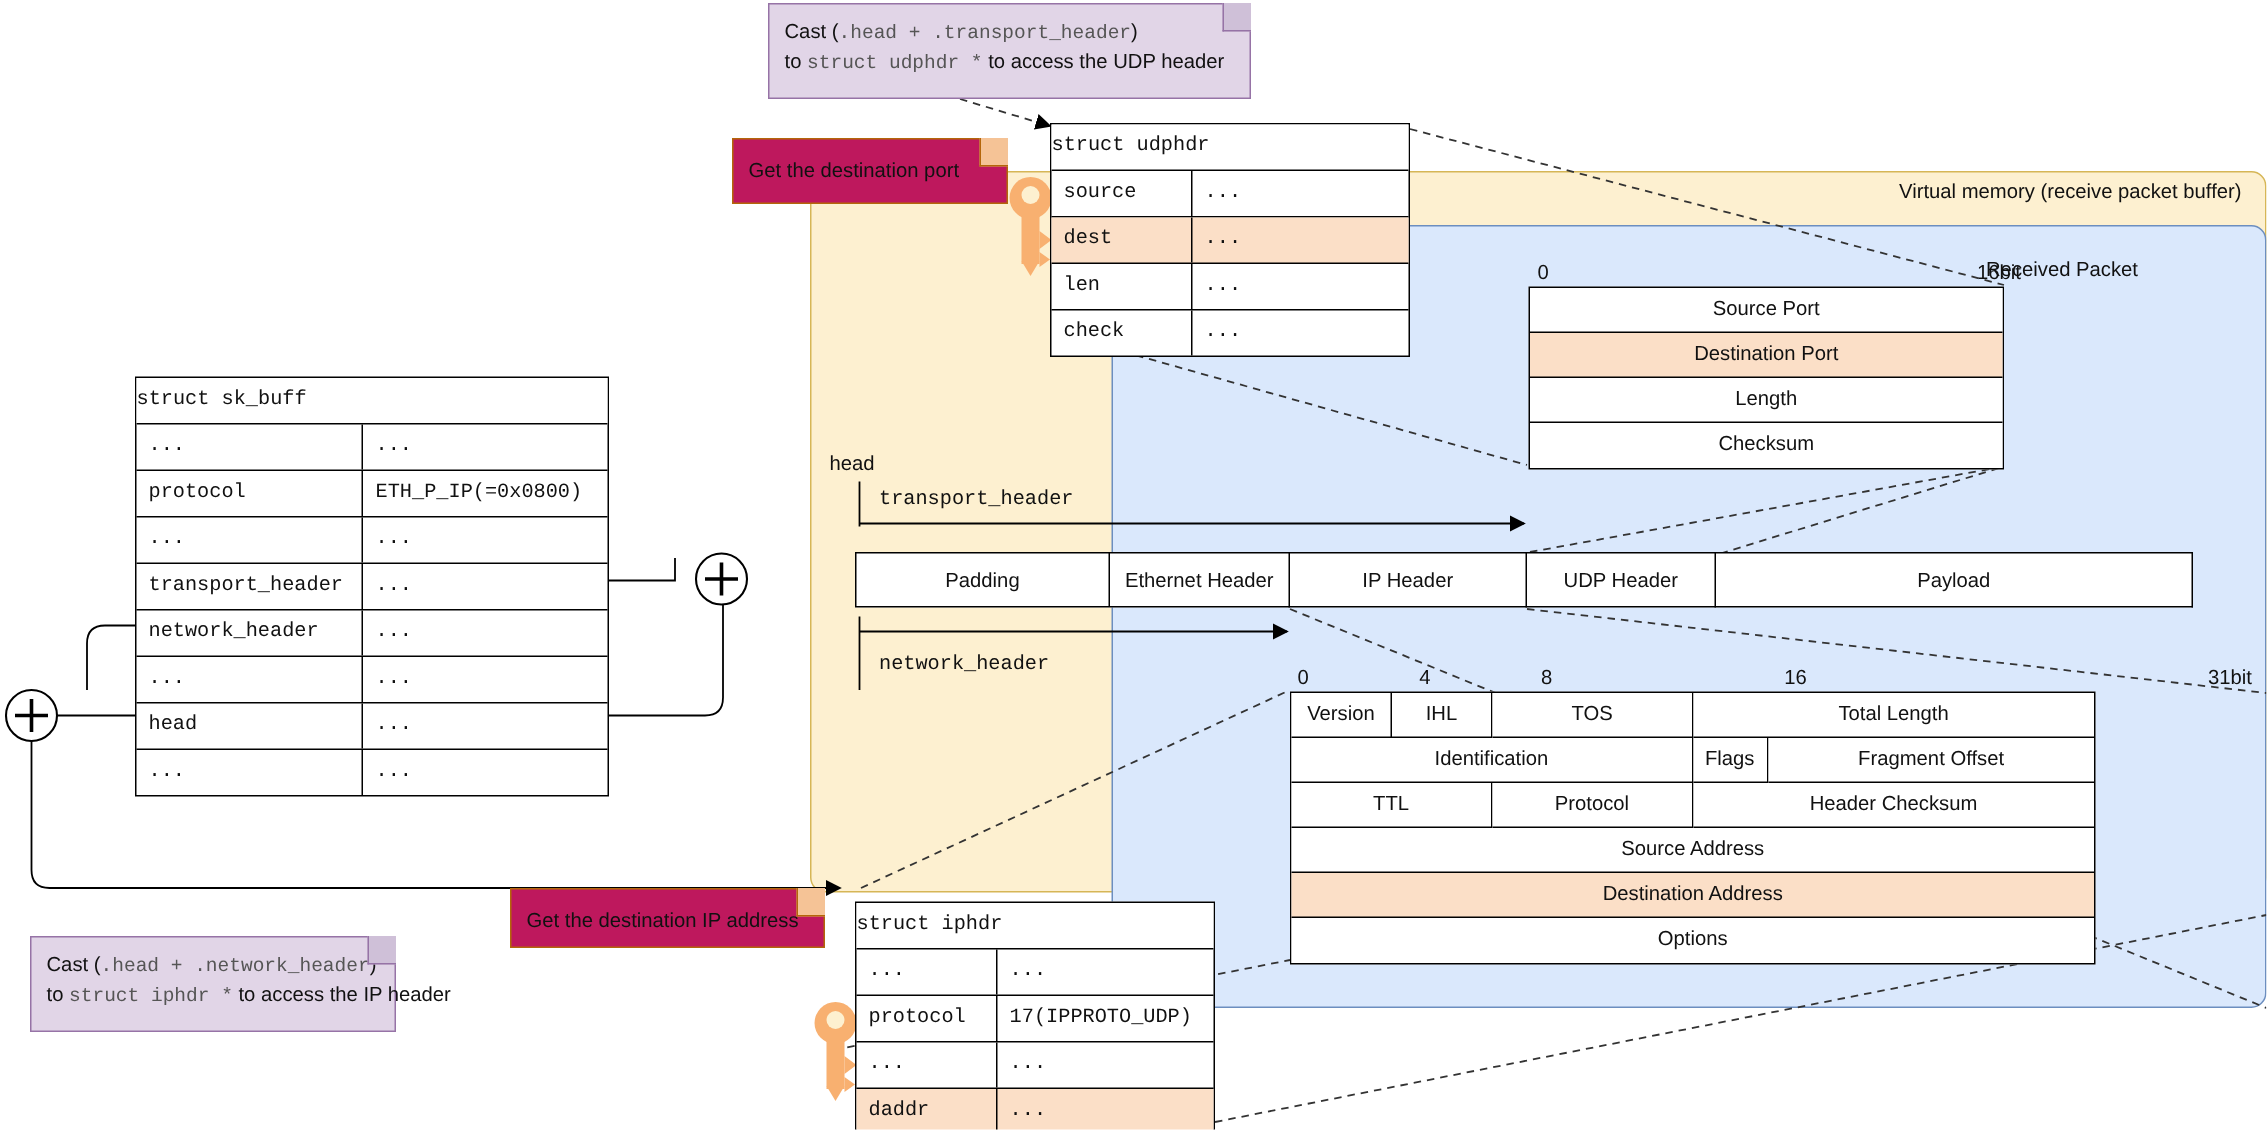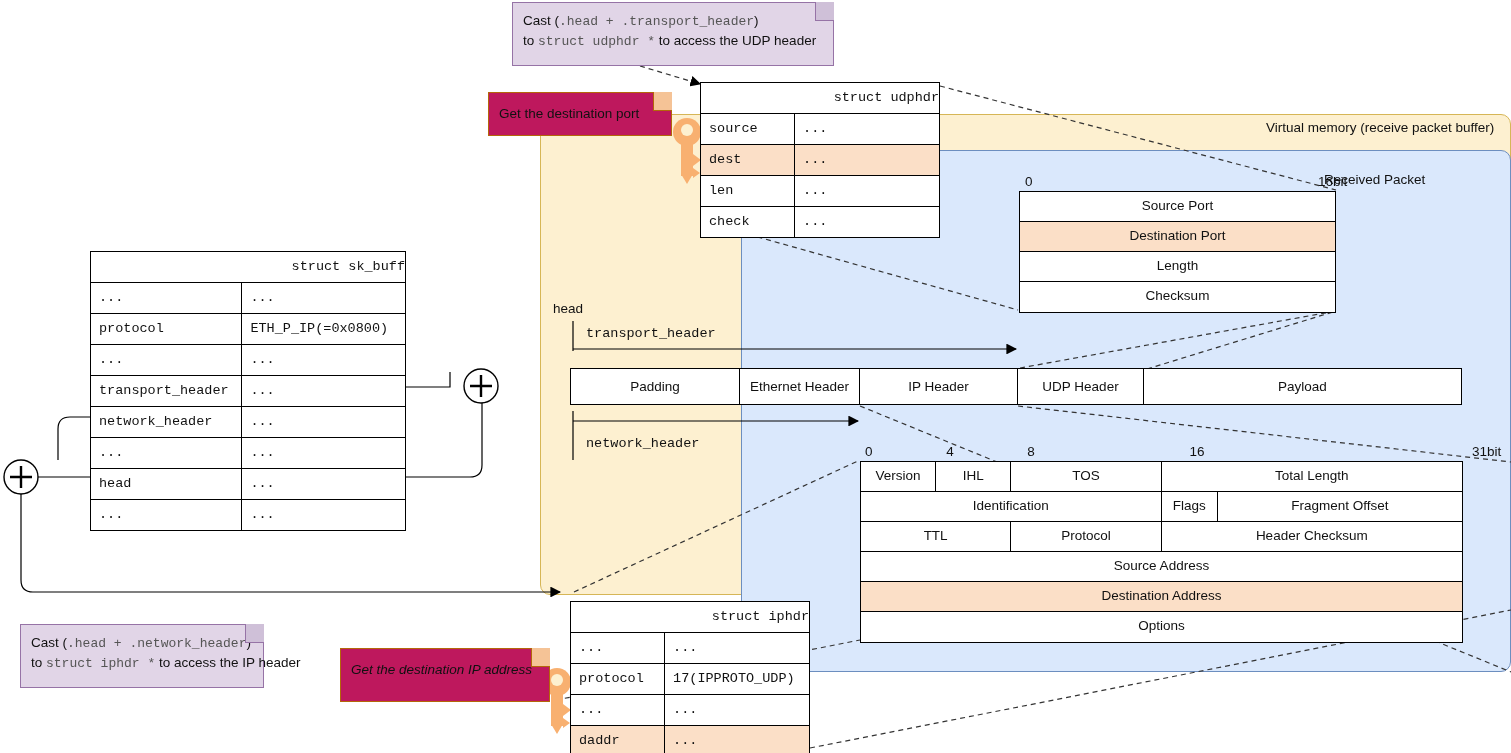--- a/index.html
+++ b/index.html
@@ -7,21 +7,21 @@
        font-family:"Liberation Sans",sans-serif;color:#111;}
 
   
   .region{position:absolute;box-sizing:border-box;border-radius:10px;}
   #vm-region{background:#fdf0d0;border:1px solid #d6b656;}
   #pkt-region{background:#dae8fc;border:1px solid #6c8ebf;}
   .region-label{position:absolute;font-size:13.5px;color:#111;white-space:nowrap;}
 
   
   .struct{position:absolute;background:#fff;border:1px solid #000;box-sizing:border-box;}
-  .struct .hdr{height:30px;line-height:30px;text-align:right;
+  .struct .hdr{height:30px;line-height:30px;text-align:left;
        font-family:"Liberation Mono","DejaVu Sans Mono",monospace;font-size:13.5px;
        border-bottom:1px solid #000;background:#fff;}
   .struct .row{display:flex;height:30px;border-bottom:1px solid #000;}
   .struct .row:last-child{border-bottom:none;}
   .struct .row.hl{background:#fbdfc7;}
   .struct .c1,.struct .c2{font-family:"Liberation Mono","DejaVu Sans Mono",monospace;
        font-size:13.5px;line-height:30px;padding-left:8px;overflow:hidden;white-space:nowrap;}
   .struct .c1{border-right:1px solid #000;}
 
   
@@ -161,21 +161,21 @@
   <div>
     <span>to </span><span class="mono">struct iphdr *</span><span> to access the IP header</span>
   </div>
 </div>
 
 <div class="note orange" style="left:488px;top:92px;width:184px;height:44px;line-height:26px;">
   <div class="fold"></div>
   <span>Get the destination port</span>
 </div>
 
-<div class="note orange" style="left:340px;top:648px;width:210px;height:54px;line-height:26px;font-style:italic;">
+<div class="note orange" style="left:340px;top:592px;width:210px;height:40px;line-height:26px;">
   <div class="fold"></div>
   <span>Get the destination IP address</span>
 </div>
 
 <div class="struct" id="skbuff">
   <div class="hdr">struct sk_buff</div>
   <div class="body">
       <div class="row">
         <div class="c1">...</div>
         <div class="c2">...</div>
@@ -277,21 +277,21 @@
       <div class="bitcell last hl" style="width: 100%;">Destination Port</div>
     </div>
     <div class="bitrow">
       <div class="bitcell last" style="width: 100%;">Length</div>
     </div>
     <div class="bitrow">
       <div class="bitcell last" style="width: 100%;">Checksum</div>
     </div>
   </div>
 
-<div class="bittable" id="ipmap" style="left:860px;top:461px;width:603px;">
+<div class="bittable" id="ipmap" style="left:860px;top:461px;width:537px;">
     <div class="bitrow">
       <div class="bitcell" style="width: 81.125px;">Version</div>
       <div class="bitcell" style="width: 81.125px;">IHL</div>
       <div class="bitcell" style="width: 162.25px;">TOS</div>
       <div class="bitcell last" style="width: 324.5px;">Total Length</div>
     </div>
     <div class="bitrow">
       <div class="bitcell" style="width: 324.5px;">Identification</div>
       <div class="bitcell" style="width: 60.8438px;">Flags</div>
       <div class="bitcell last" style="width: 263.656px;">Fragment Offset</div>

